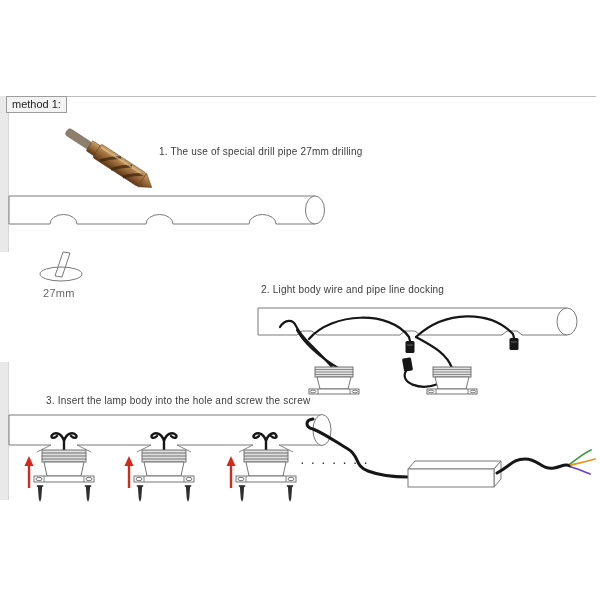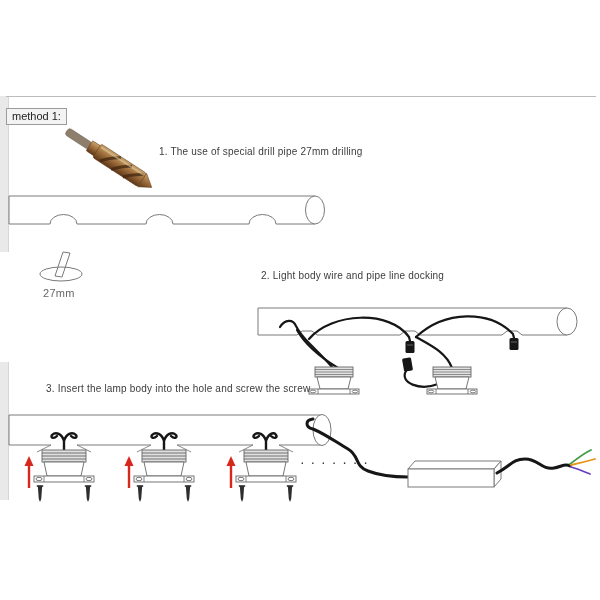--- a/index.html
+++ b/index.html
@@ -5,21 +5,21 @@
   html,body{margin:0;padding:0;background:#ffffff;}
   .stage{
     position:relative;width:600px;height:600px;background:#ffffff;
     overflow:hidden;font-family:"Liberation Sans", sans-serif;
   }
   .strip{position:absolute;left:0;width:8px;background:#e9e9e9;border-right:1px solid #d6d6d6;}
   .strip1{top:96px;height:156px;}
   .strip2{top:362px;height:138px;}
   .topline{position:absolute;left:6px;top:96px;width:590px;height:0;border-top:1px solid #bcbcbc;}
   .method{
-    position:absolute;left:6px;top:108px;padding:1px 5px 2px 5px;
+    position:absolute;left:6px;top:96px;padding:1px 5px 2px 5px;
     background:#f3f3f3;border:1px solid #9c9c9c;font-size:11px;color:#222;
   }
   .cap{position:absolute;font-size:10px;color:#3c3c3c;letter-spacing:.2px;white-space:nowrap;}
   .smallcap{position:absolute;font-size:11px;color:#666;letter-spacing:.3px;}
   .dots{position:absolute;font-size:14px;color:#333;letter-spacing:1px;white-space:nowrap;}
   svg{position:absolute;left:0;top:0;}
   .ln{stroke:#7a7a7a;stroke-width:1;fill:none;}
   .lnf{stroke:#7a7a7a;stroke-width:1;fill:#ffffff;}
   .lamp{stroke:#666;stroke-width:.9;}
   .wire{stroke:#161616;stroke-width:2.2;fill:none;stroke-linecap:round;}
@@ -200,17 +200,17 @@
       <path d="M570,464 C577,459 584,453 591,450" stroke="#3f9b44" stroke-width="1.8" fill="none" stroke-linecap="round"></path>
       <path d="M571,465 C580,463 588,461 595,459" stroke="#e8941a" stroke-width="1.8" fill="none" stroke-linecap="round"></path>
       <path d="M571,467 C578,469 585,472 590,474" stroke="#6a3fbf" stroke-width="1.8" fill="none" stroke-linecap="round"></path>
     </g>
   </svg>
 
   <div class="method">method 1:</div>
 
   <div class="cap" style="left:159px;top:146px">1. The use of special drill pipe 27mm drilling</div>
   <div class="smallcap" style="left:43px;top:287px">27mm</div>
-  <div class="cap" style="left:261px;top:270px">2. Light body wire and pipe line docking</div>
-  <div class="cap" style="left:46px;top:383px">3. Insert the lamp body into the hole and screw the screw</div>
+  <div class="cap" style="left:261px;top:284px">2. Light body wire and pipe line docking</div>
+  <div class="cap" style="left:46px;top:395px">3. Insert the lamp body into the hole and screw the screw</div>
   <div class="dots" style="left:300px;top:454px">· · · · · · ·</div>
 
 </div>
 
 </body></html>

